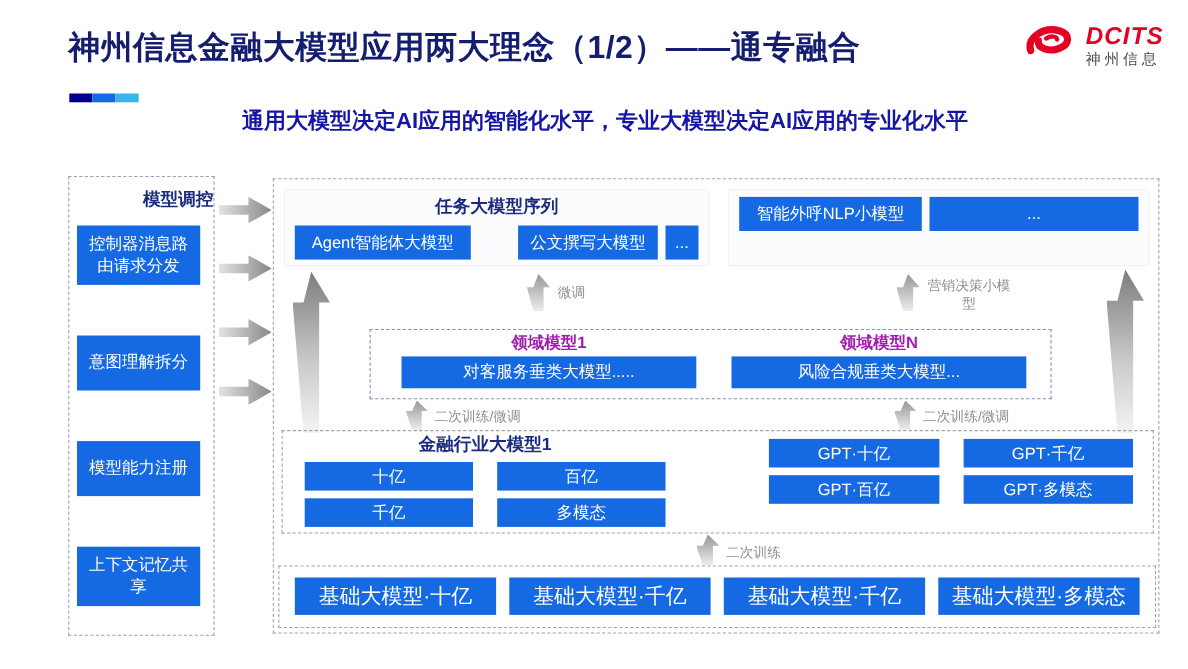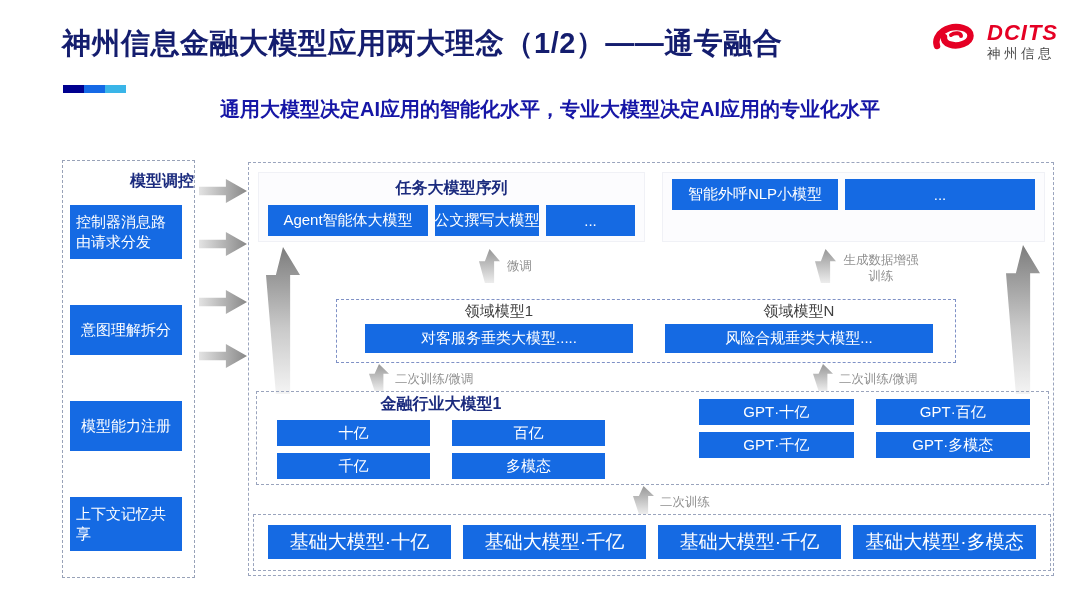--- a/index.html
+++ b/index.html
@@ -26,21 +26,21 @@
   .sidebar{
     position:absolute;left:62px;top:160px;width:133px;height:418px;
     border:1px dashed #98a2b8;box-sizing:border-box;
   }
   .sidebar-title{
     position:absolute;left:0;right:0;top:10px;text-align:right;
     font-size:16px;font-weight:bold;color:#1b2b7e;
   }
   .side-item{
     position:absolute;left:7px;width:112px;background:#156ae3;color:#fff;
-    display:flex;align-items:center;justify-content:center;text-align:left;
+    display:flex;align-items:center;justify-content:center;text-align:center;
     font-size:15px;line-height:1.35;padding:0 6px;box-sizing:border-box;
   }
   .si-0{top:44px;height:54px;} .si-1{top:144px;height:50px;}
   .si-2{top:240px;height:50px;} .si-3{top:336px;height:54px;}
   
   .arrow-right{
     position:absolute;left:199px;width:48px;height:24px;
     background:linear-gradient(90deg,#e3e3e3,#888888);
     clip-path:polygon(0 32%,56% 32%,56% 0,100% 50%,56% 100%,56% 68%,0 68%);
   }
@@ -56,21 +56,21 @@
   .gc-a{left:9px;top:9px;width:387px;height:70px;}
   .gc-b{left:413px;top:9px;width:383px;height:70px;}
   .group-title{
     text-align:center;font-size:16px;font-weight:bold;color:#1b2b7e;margin-top:5px;
   }
   .btn-row{display:flex;gap:7px;padding:0 9px;margin-top:6px;}
   .blue-btn{
     background:#156ae3;color:#fff;font-size:15px;display:flex;align-items:center;
     justify-content:center;height:31px;box-sizing:border-box;white-space:nowrap;
   }
-  .w-agent{width:160px;} .w-gongwen{width:104px;}
+  .w-agent{width:160px;} .w-gongwen{width:127px;margin-left:36px;}
   .w-nlp{width:166px;} .w-yingxiao{width:120px;}
   .w-dots{flex:1;}
   
   .arrow-up{
     position:absolute;
     background:linear-gradient(180deg,#979797,#ededed);
     clip-path:polygon(50% 0,100% 36%,72% 36%,72% 100%,28% 100%,0 36%,28% 36%);
   }
   .au-finetune{left:230px;top:86px;width:21px;height:34px;}
   .au-augment{left:566px;top:86px;width:21px;height:34px;}
@@ -93,21 +93,21 @@
   }
   .at-left{left:17px;top:84px;width:34px;height:147px;}
   .at-right{left:757px;top:82px;width:34px;height:149px;}
   
   .domain-box{
     position:absolute;left:87px;top:136px;width:620px;height:64px;
     border:1px dashed #7f91c6;box-sizing:border-box;
   }
   .domain-group{position:absolute;top:2px;display:flex;flex-direction:column;align-items:center;}
   .dg-1{left:28px;width:268px;} .dg-n{left:328px;width:268px;}
-  .domain-title{font-size:15px;font-weight:normal;color:#404040;}
+  .domain-title{font-size:15px;font-weight:bold;color:#a21caf;}
   .domain-btn{width:100%;height:29px;margin-top:3px;font-size:15px;}
   
   .industry-box{
     position:absolute;left:7px;top:228px;width:793px;height:94px;
     border:1px dashed #9aa4bd;box-sizing:border-box;
   }
   .ind-group{position:absolute;top:2px;}
   .ig-1{left:8px;width:352px;} .ig-n{left:430px;width:355px;}
   .ind-grid{
     display:grid;grid-template-columns:1fr 1fr;column-gap:22px;row-gap:7px;
@@ -182,21 +182,21 @@
     </div>
   </div>
 
   <div class="arrow-tall at-left"></div>
   <div class="arrow-tall at-right"></div>
 
   <div class="arrow-up au-finetune"></div>
   <div class="flow-label fl-finetune">微调</div>
 
   <div class="arrow-up au-augment"></div>
-  <div class="flow-label fl-augment">生成数据增强训练</div>
+  <div class="flow-label fl-augment">营销决策小模型</div>
 
   <div class="arrow-up au-retrain-l"></div>
   <div class="flow-label fl-retrain-l">二次训练/微调</div>
 
   <div class="arrow-up au-retrain-r"></div>
   <div class="flow-label fl-retrain-r">二次训练/微调</div>
 
   <div class="arrow-up au-retrain-c"></div>
   <div class="flow-label fl-retrain-c">二次训练</div>
 
@@ -217,22 +217,22 @@
       <div class="ind-grid">
         <div class="blue-btn ind-btn">十亿</div>
         <div class="blue-btn ind-btn">百亿</div>
         <div class="blue-btn ind-btn">千亿</div>
         <div class="blue-btn ind-btn">多模态</div>
       </div>
     </div>
     <div class="ind-group ig-n">
       <div class="ind-grid">
         <div class="blue-btn ind-btn">GPT·十亿</div>
+        <div class="blue-btn ind-btn">GPT·千亿</div>
         <div class="blue-btn ind-btn">GPT·百亿</div>
-        <div class="blue-btn ind-btn">GPT·千亿</div>
         <div class="blue-btn ind-btn">GPT·多模态</div>
       </div>
     </div>
   </div>
 
   <div class="base-box">
     <div class="blue-btn base-btn">基础大模型·十亿</div>
     <div class="blue-btn base-btn">基础大模型·千亿</div>
     <div class="blue-btn base-btn">基础大模型·千亿</div>
     <div class="blue-btn base-btn">基础大模型·多模态</div>

